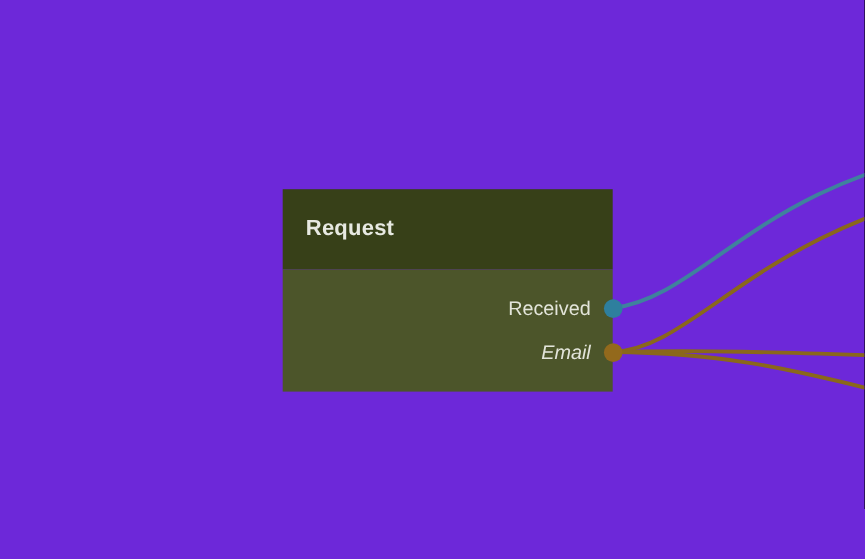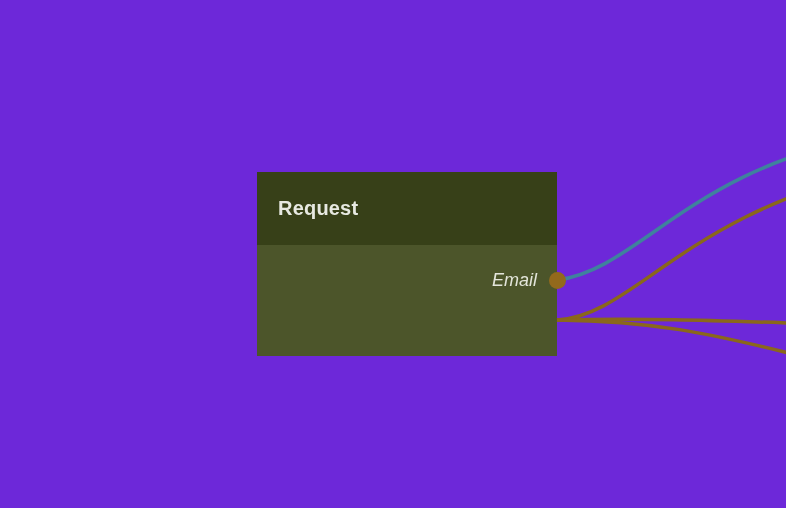--- a/index.html
+++ b/index.html
@@ -81,20 +81,24 @@
     <path d="M 557 320 C 640 318, 700 320, 820 324" stroke="#8a671b"></path>
     <path d="M 557 320 C 648 321, 705 331, 820 361" stroke="#8a671b"></path>
   </svg>
 
   <div class="node">
     <div class="node-header" style="background: rgb(55, 64, 24);">
       <span class="node-title" style="color: rgb(231, 233, 225);">Request</span>
     </div>
     <div class="node-body" style="background: rgb(76, 85, 42);">
 
+      <div class="output-row">
+        <span class="output-label" style="color: rgb(227, 229, 218);">Received</span>
+        <span class="port" style="background: rgb(46, 127, 158);"></span>
+      </div>
 
       <div class="output-row">
         <span class="output-label" style="color: rgb(227, 229, 218); font-style: italic;">Email</span>
         <span class="port" style="background: rgb(147, 105, 28);"></span>
       </div>
 
     </div>
   </div>
 </div>
 

